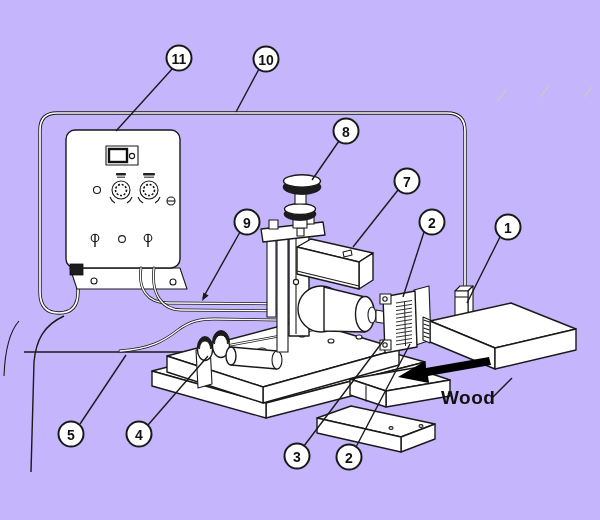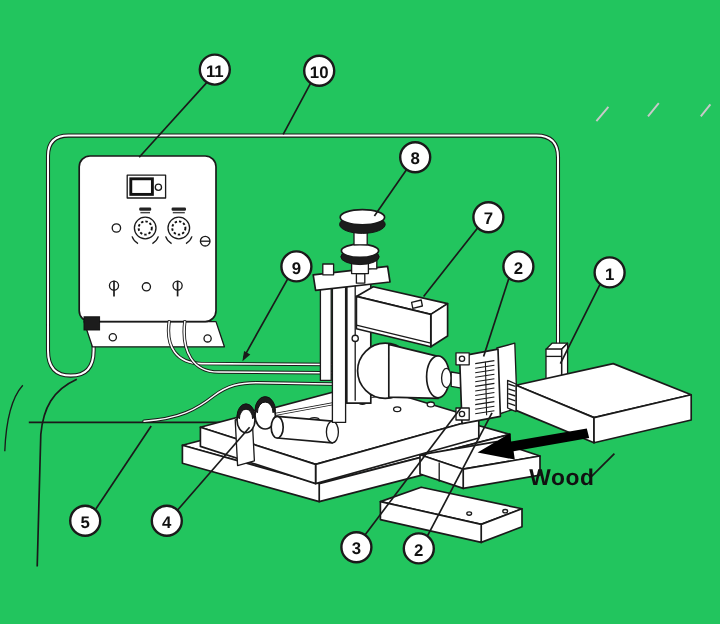--- a/index.html
+++ b/index.html
@@ -1,16 +1,16 @@
 <!DOCTYPE html>
 <html><head>
 <meta charset="utf-8">
 <style>
   html,body{margin:0;padding:0;background:#ffffff;}
-  .stage{position:relative;width:600px;height:520px;background:#22c55e;overflow:hidden;
+  .stage{position:relative;width:600px;height:520px;background:#c4b5fd;overflow:hidden;
          font-family:"Liberation Sans", sans-serif;}
   svg{display:block;}
   
   .ln{stroke:#1a1a1a;fill:none;stroke-width:1.4;}
   .ln-thin{stroke:#1a1a1a;fill:none;stroke-width:1.1;}
   .face{fill:#ffffff;stroke:#1a1a1a;stroke-width:1.4;stroke-linejoin:round;}
   .face-thin{fill:#ffffff;stroke:#1a1a1a;stroke-width:1.1;stroke-linejoin:round;}
   .dark{fill:#1c1c1c;stroke:#111111;stroke-width:0.8;}
   
   .dl-o{stroke:#1a1a1a;stroke-width:3.4;fill:none;stroke-linejoin:round;stroke-linecap:round;}

